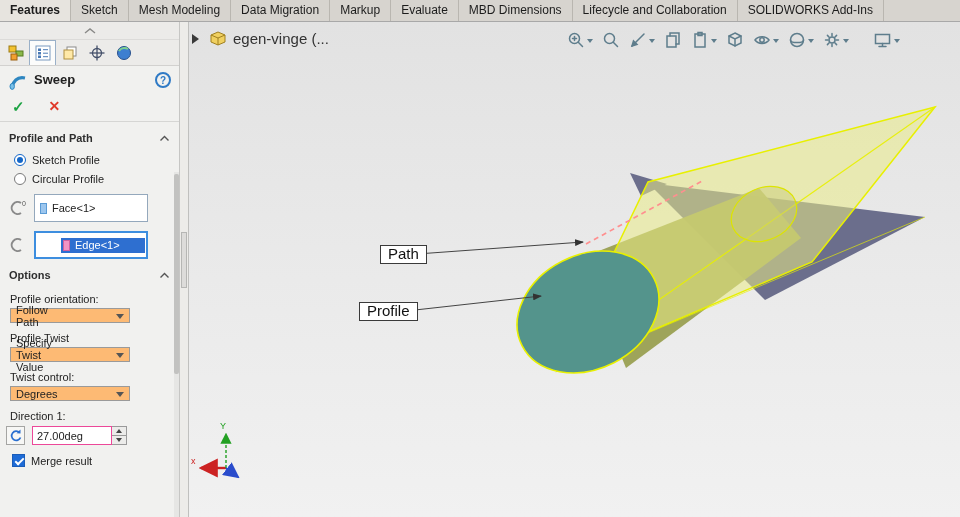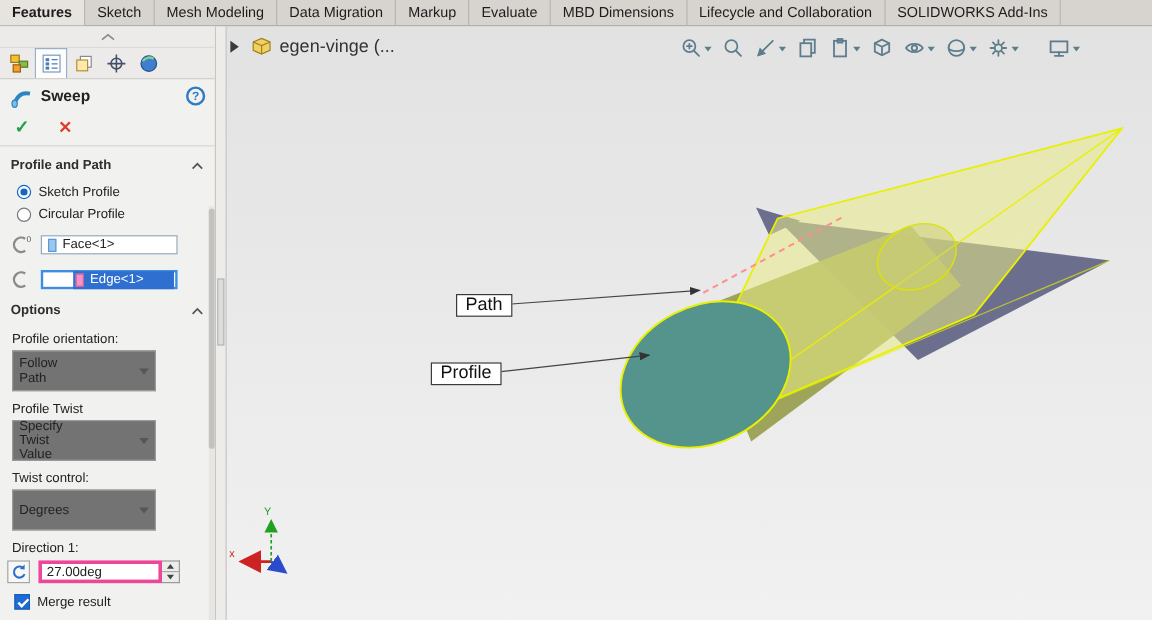--- a/index.html
+++ b/index.html
@@ -26,34 +26,34 @@
   .okrow { display:flex; gap:24px; padding:5px 12px 7px; border-bottom:1px solid #d6d6d4; }
   .ok { color:#1da343; font-size:15px; font-weight:bold; line-height:1; }
   .cancel { color:#e03a2a; font-size:14px; font-weight:bold; line-height:1; }
   .group-h { display:flex; align-items:center; justify-content:space-between; padding:6px 9px 3px; font-weight:bold; color:#2e2e2e; margin-top:4px; }
   .radio { display:flex; align-items:center; gap:6px; margin:7px 0 0 14px; }
   .radio .dot { width:12px; height:12px; border-radius:50%; border:1px solid #7a7a7a; background:#fff; position:relative; flex:none; }
   .radio.checked .dot { border-color:#1467c8; }
   .radio.checked .dot::after { content:""; position:absolute; left:2px; top:2px; width:6px; height:6px; border-radius:50%; background:#1467c8; }
   .selrow { display:flex; align-items:center; gap:5px; margin:9px 0 0 7px; }
   .selicon { width:22px; height:20px; display:flex; align-items:center; justify-content:center; flex:none; }
-  .selbox { width:114px; height:16px; background:#fff; border:1px solid #94a8bc; display:flex; align-items:center; padding:0 3px; gap:5px; }
+  .selbox { width:114px; height:28px; background:#fff; border:1px solid #94a8bc; display:flex; align-items:center; padding:0 3px; gap:5px; }
   .selbox.active { border:2px solid #3d8edf; padding:0 1px; }
   .selitem { flex:1; height:15px; display:flex; align-items:center; gap:5px; padding:0 2px; }
   .selbox.active .selitem { background:#2e6fd0; color:#fff;margin-left:24px; }
   .swatch { width:7px; height:11px; flex:none; }
   .swatch.blue { background:#9cc6ee; border:1px solid #5b9bd5; }
   .swatch.pink { background:#f394c4; border:1px solid #d060a0; }
   .lbl { display:block; margin:9px 0 0 10px; }
-  .combo { display:flex; justify-content:space-between; align-items:center; width:120px; height:34px; background:#737373; border:1px solid #9a9a9a; margin:3px 0 0 10px; padding:0 5px;gap:48px; }
+  .combo { display:flex; justify-content:space-between; align-items:center; width:120px; height:15px; background:#fdba74; border:1px solid #9a9a9a; margin:3px 0 0 10px; padding:0 5px;gap:48px; }
   .combo .arr { width:0; height:0; border:4px solid transparent; border-top:5px solid #555; margin-top:5px; }
   .spinrow { display:flex; align-items:center; gap:7px; margin:4px 0 0 6px; }
   .revbtn { width:19px; height:19px; border:1px solid #a5a5a3; background:#f7f7f5; display:flex; align-items:center; justify-content:center; }
   .numwrap { display:flex; }
-  .numwrap input { width:103px; height:19px; border:3px solid #ec4899; font-family:"Liberation Sans",sans-serif; font-size:11px; padding:0 4px; background:#fff; color:#222; }
+  .numwrap input { width:80px; height:19px; border:1px solid #ec4899; font-family:"Liberation Sans",sans-serif; font-size:11px; padding:0 4px; background:#fff; color:#222; }
   .spinner { width:15px; display:flex; flex-direction:column; }
   .spinner .sb { height:9.5px; border:1px solid #9a9a9a; border-left:none; background:#ececea; display:flex; align-items:center; justify-content:center; }
   .spinner .sb + .sb { border-top:none; }
   .tri-up { width:0; height:0; border:3px solid transparent; border-bottom:4px solid #444; margin-top:-2px; }
   .tri-dn { width:0; height:0; border:3px solid transparent; border-top:4px solid #444; margin-top:3px; }
   .cb { display:flex; align-items:center; gap:6px; margin:9px 0 0 12px; }
   .cb .box { width:13px; height:13px; border:1px solid #777; background:#fff; position:relative; flex:none; }
   .cb.checked .box { background:#1e6bd6; border-color:#1a5cb8; }
   .cb.checked .box::after { content:""; position:absolute; left:2px; top:3px; width:7px; height:3px; border-left:2px solid #fff; border-bottom:2px solid #fff; transform:rotate(-45deg); }
   .panel-scroll { position:absolute; right:0; top:150px; bottom:0; width:5px; background:#e6e6e4; }

